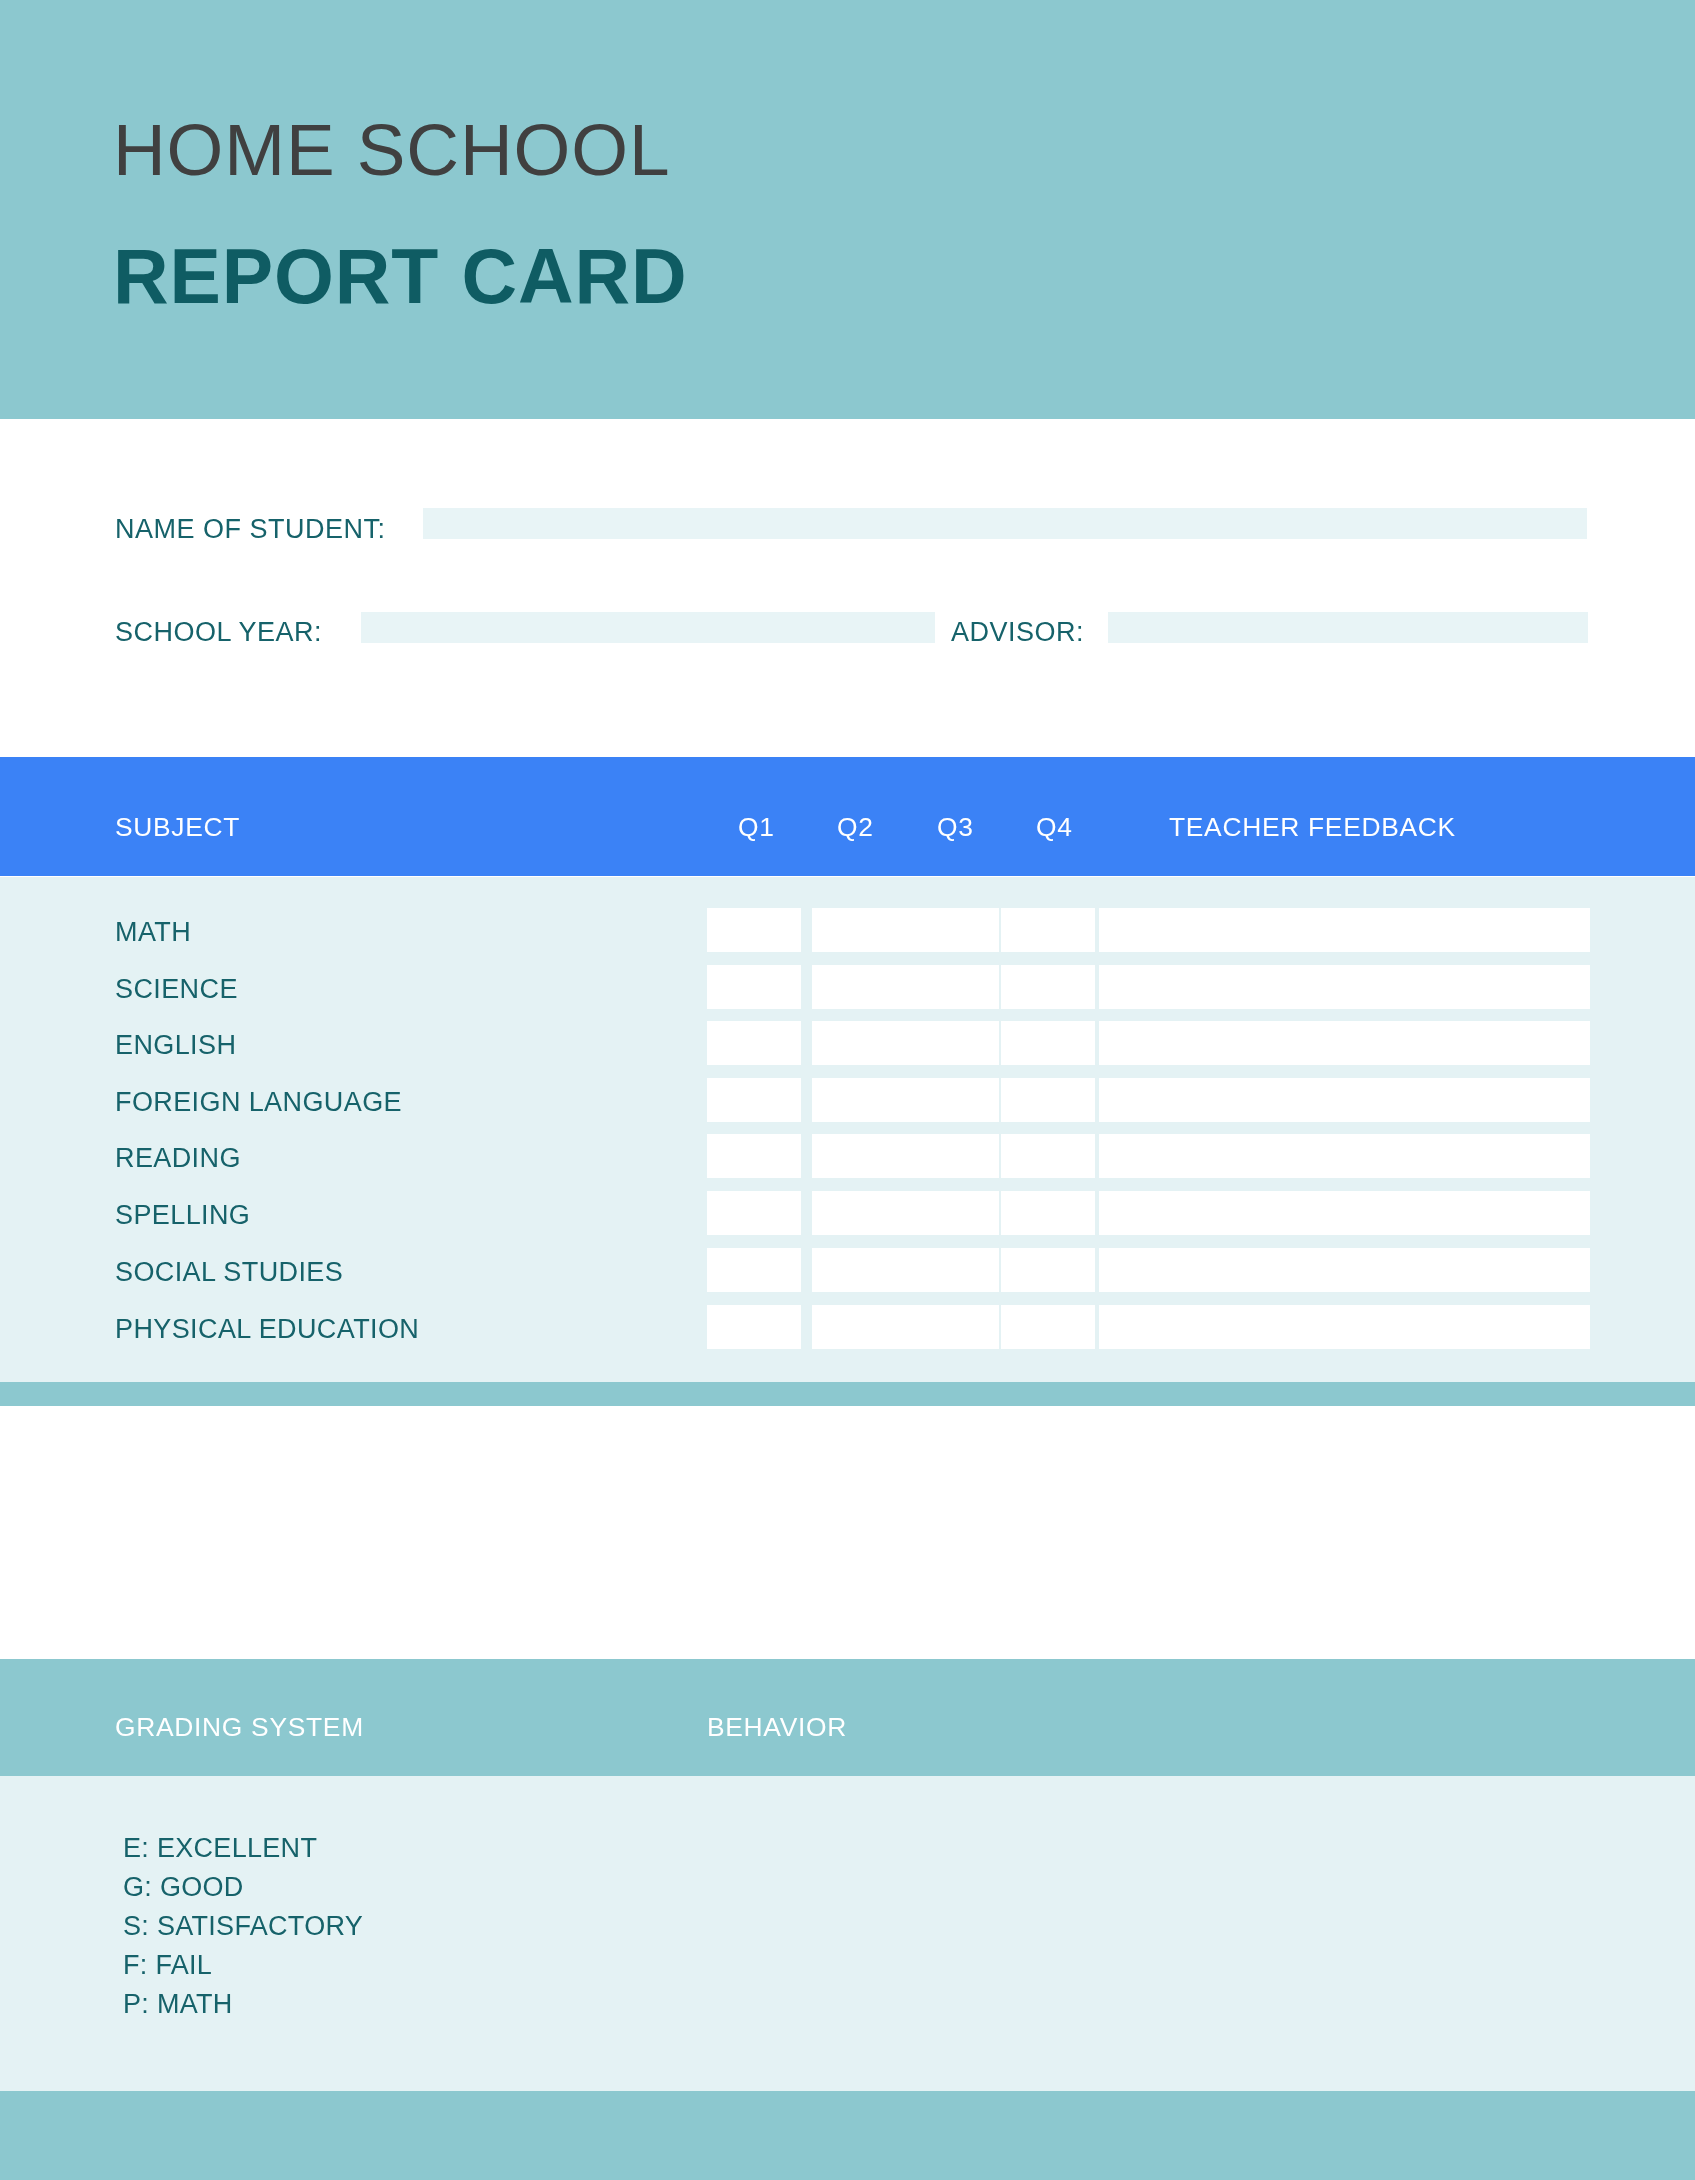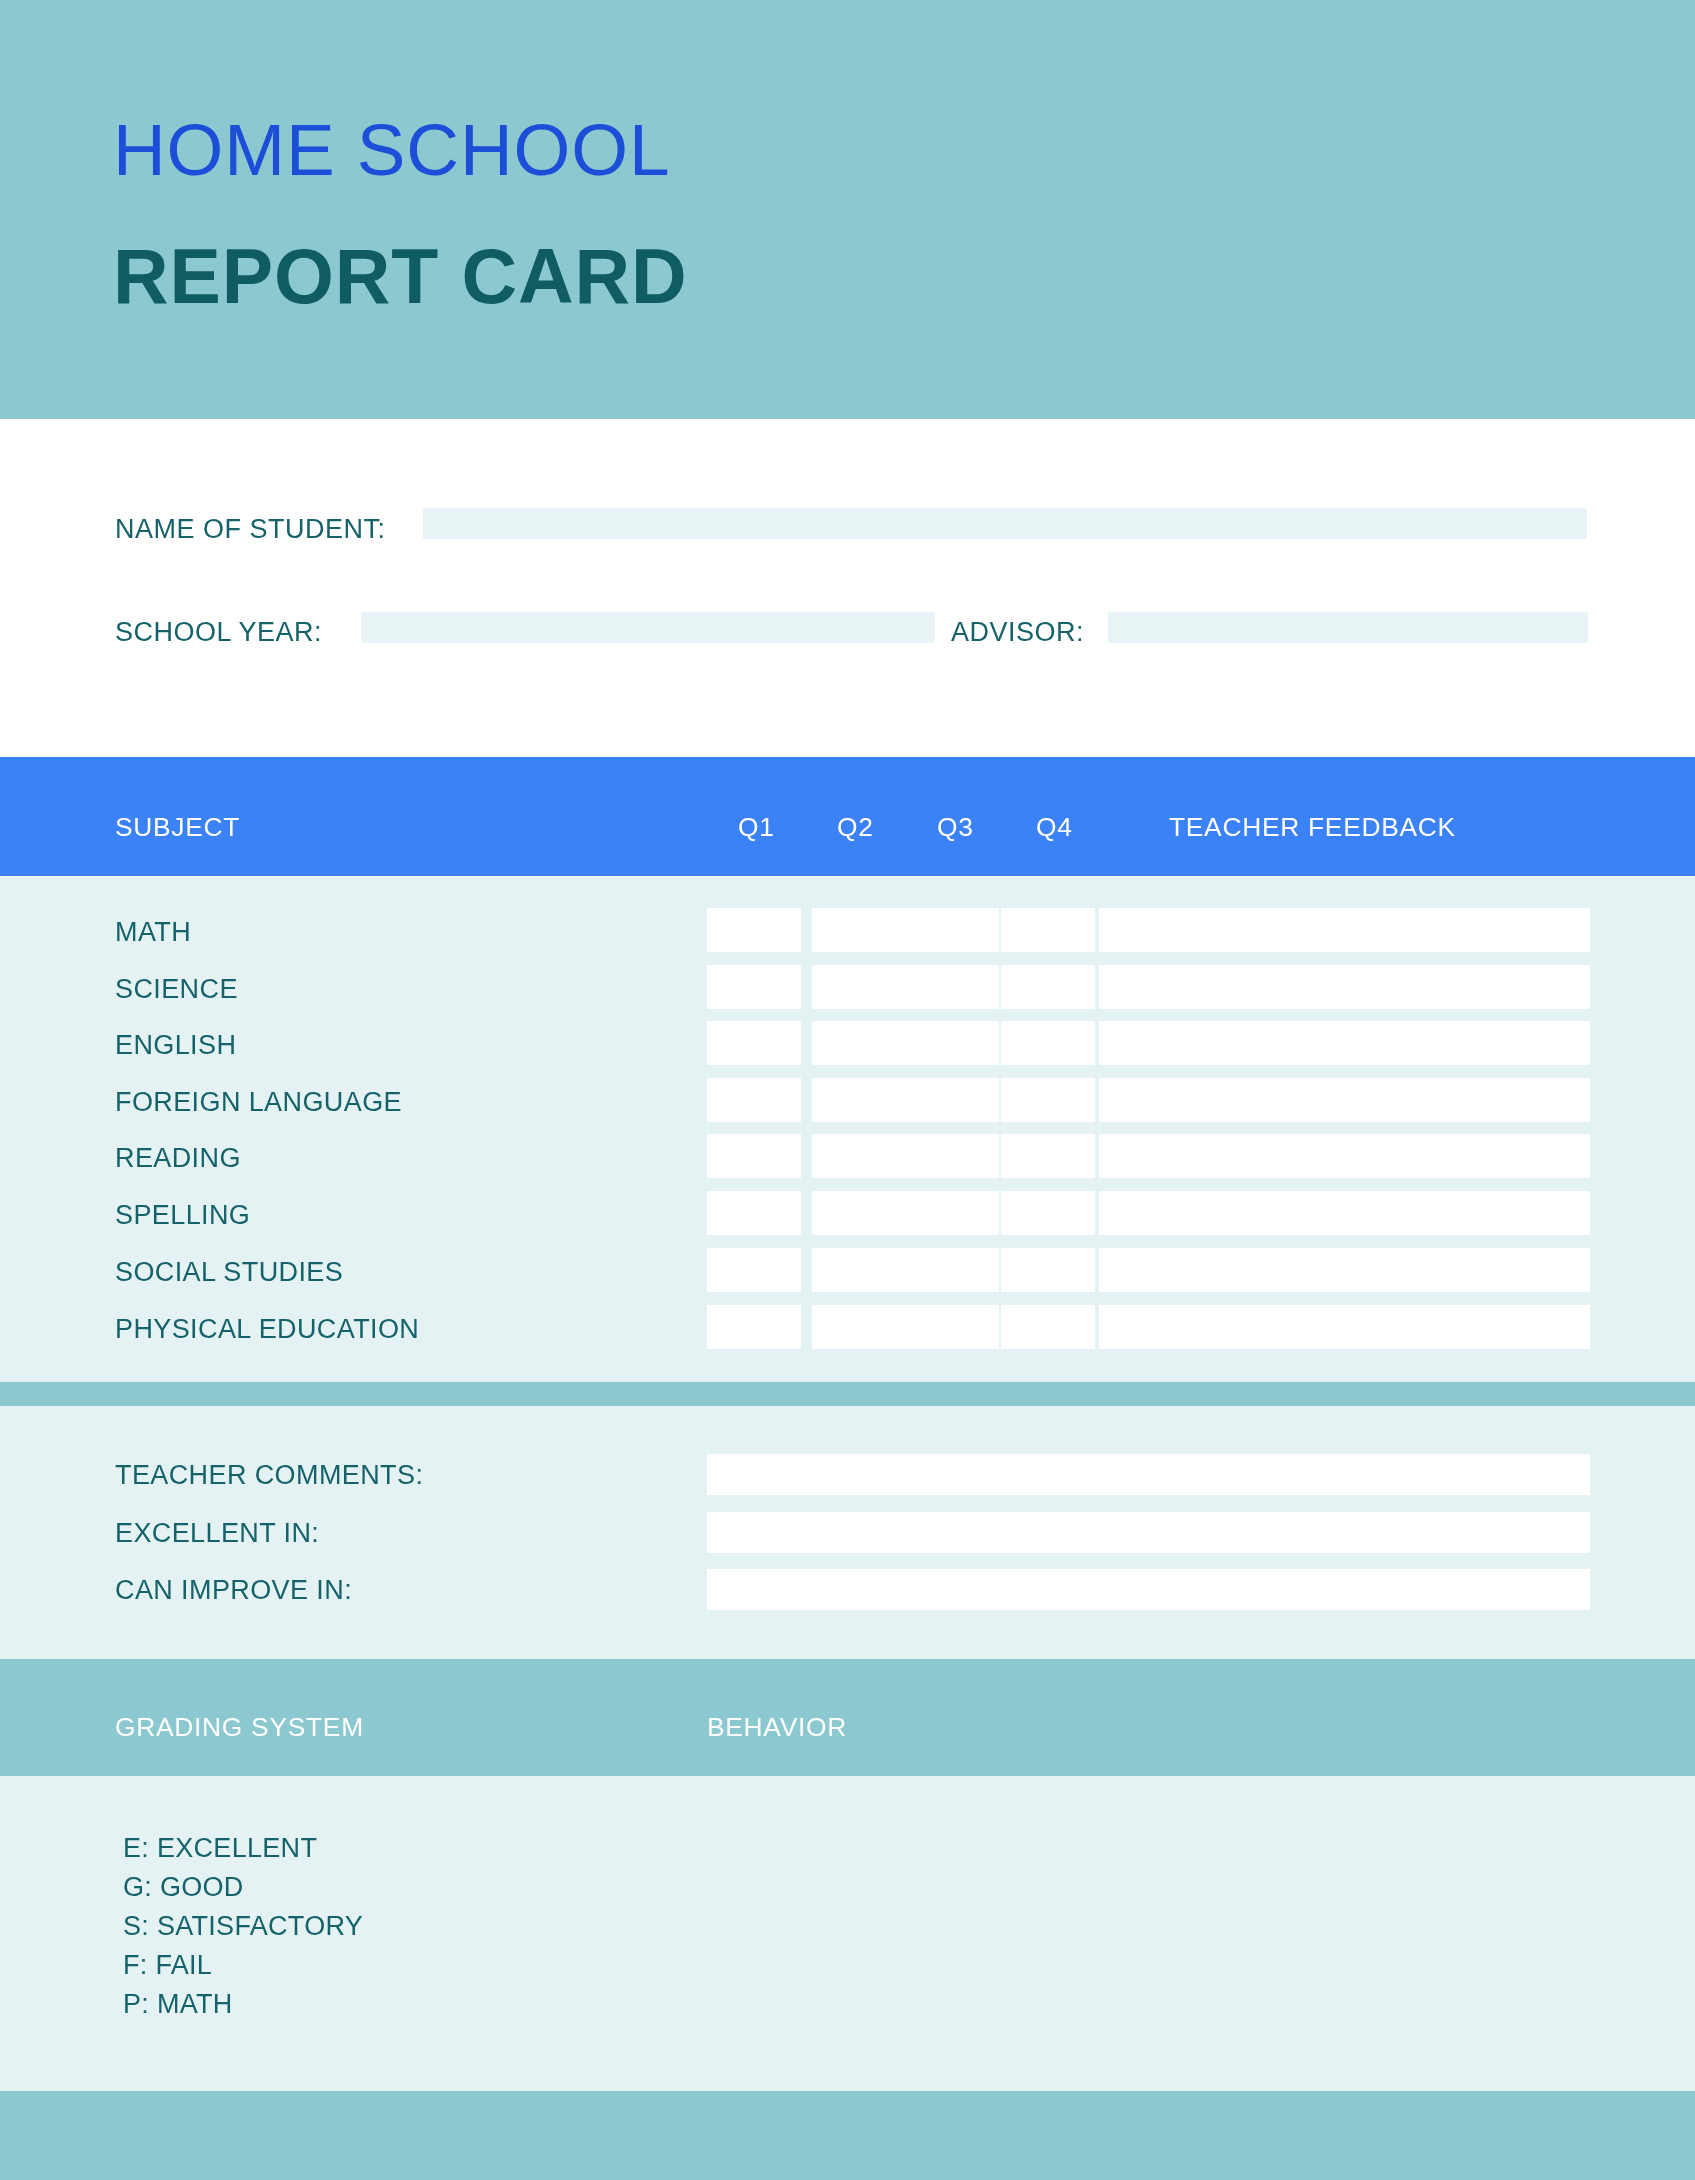--- a/index.html
+++ b/index.html
@@ -31,21 +31,21 @@
     height: 419px;
     background: #8cc8cf;
   }
   .header-line1 {
     position: absolute;
     left: 113px;
     top: 109px;
     font-size: 73px;
     line-height: 82px;
     letter-spacing: 0.9px;
-    color: #1d4ed8;
+    color: #404040;
     font-weight: 400;
   }
   .header-line2 {
     position: absolute;
     left: 113px;
     top: 234px;
     font-size: 77px;
     line-height: 85px;
     letter-spacing: 0.9px;
     color: #0f5c63;
@@ -340,30 +340,20 @@
       <div class="qbox q2"></div>
       <div class="qbox q3"></div>
       <div class="qbox q4"></div>
       <div class="fbox"></div>
     </div>
 
   </div>
 
   <div class="sep-band" id="sep-1"></div>
 
-  <div class="comments">
-    <div class="comment-label" style="top:54px;">TEACHER COMMENTS:</div>
-    <div class="comment-fill" style="top:48px;"></div>
-
-    <div class="comment-label" style="top:112px;">EXCELLENT IN:</div>
-    <div class="comment-fill" style="top:106px;"></div>
-
-    <div class="comment-label" style="top:169px;">CAN IMPROVE IN:</div>
-    <div class="comment-fill" style="top:163px;"></div>
-  </div>
 
   <div class="legend-band">
     <div class="legend-head" id="lh-grading">GRADING SYSTEM</div>
     <div class="legend-head" id="lh-behavior">BEHAVIOR</div>
   </div>
 
   <div class="legend-body">
     <div class="legend-col" id="legend-col-grading">
       <div class="legend-item">E: EXCELLENT</div>
       <div class="legend-item">G: GOOD</div>

